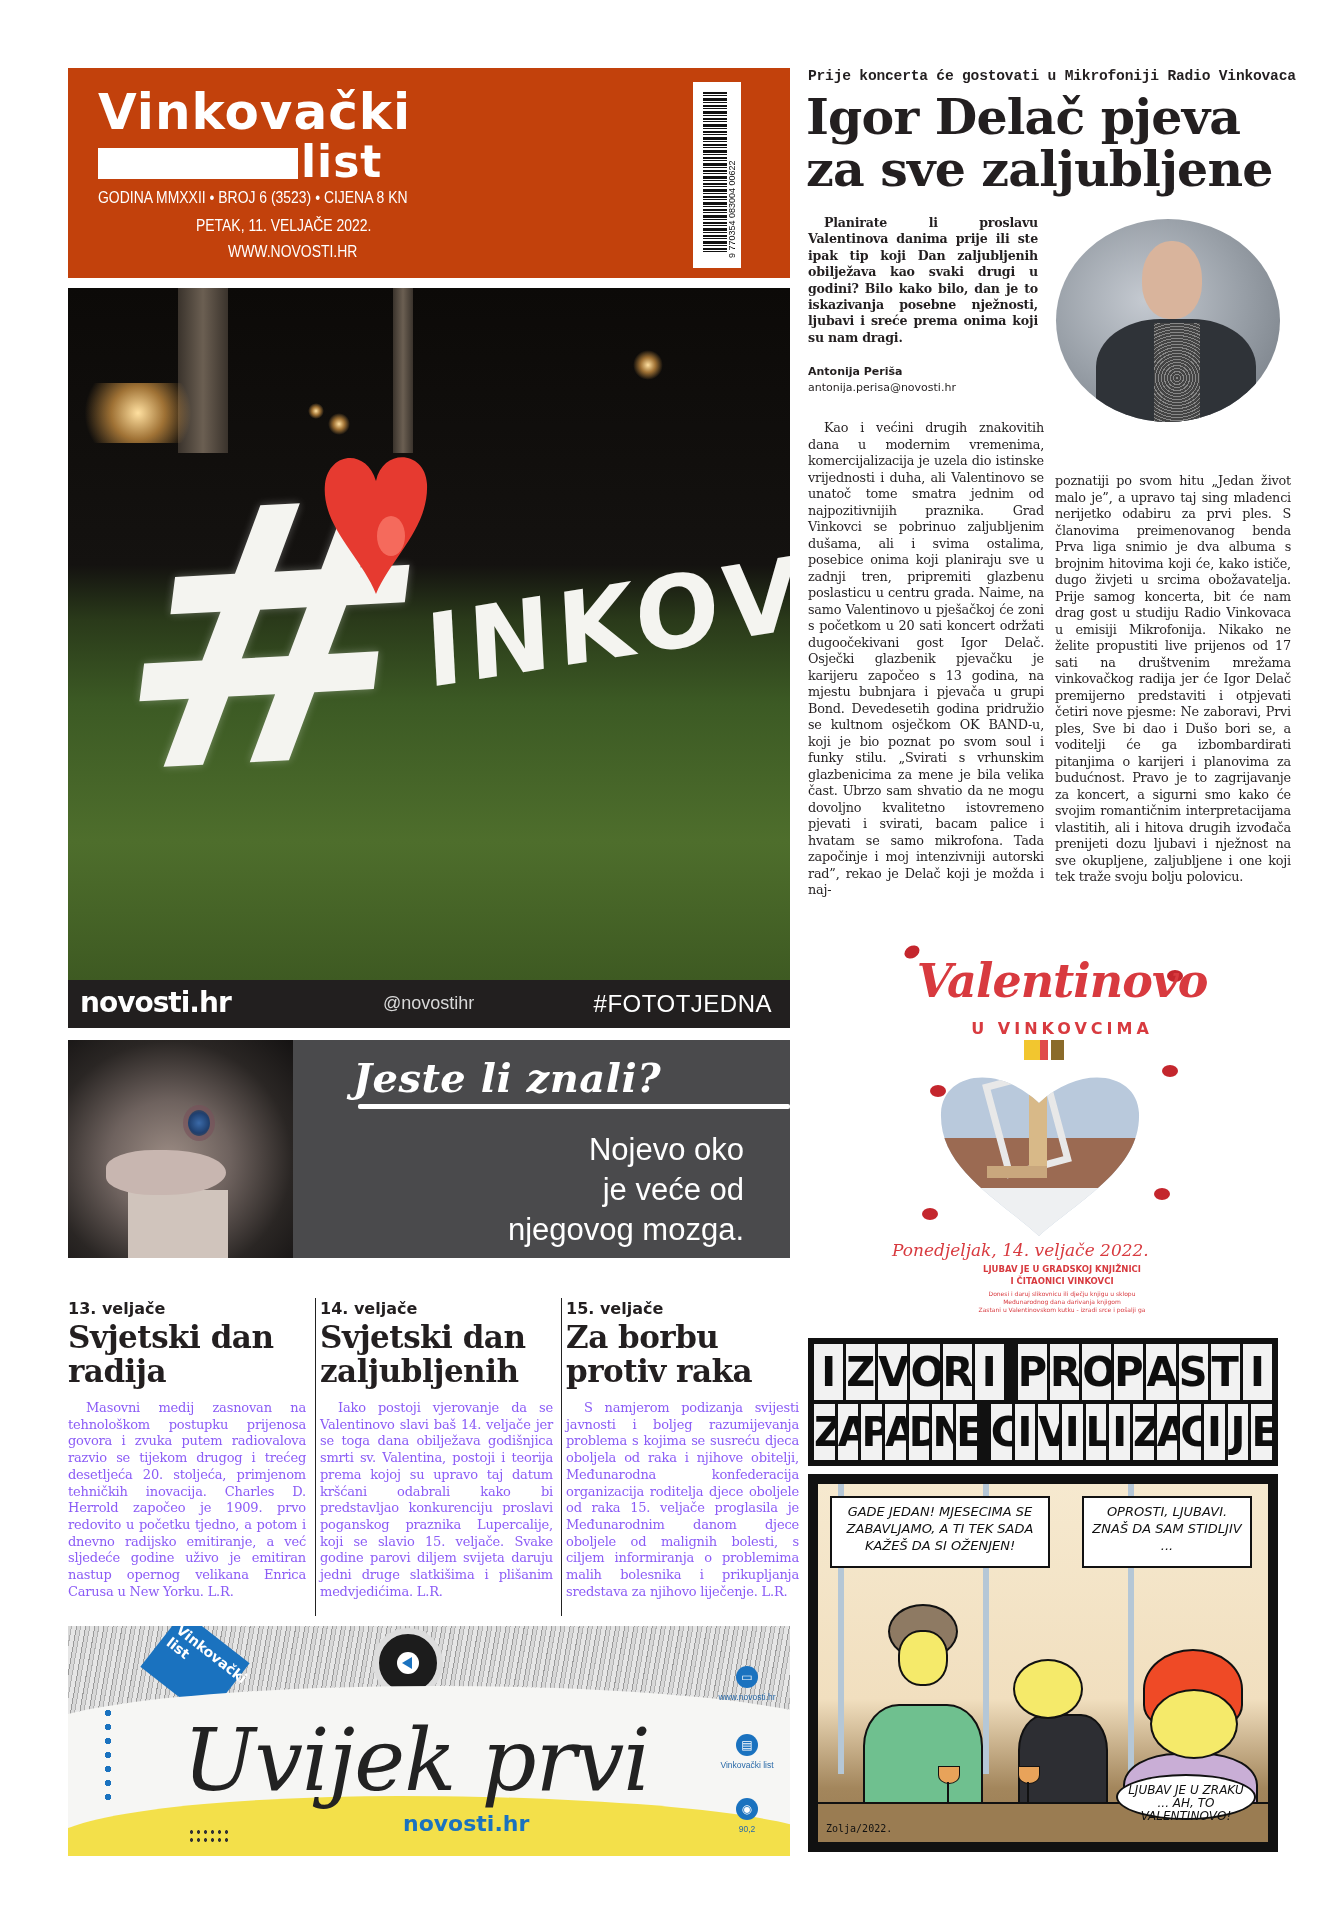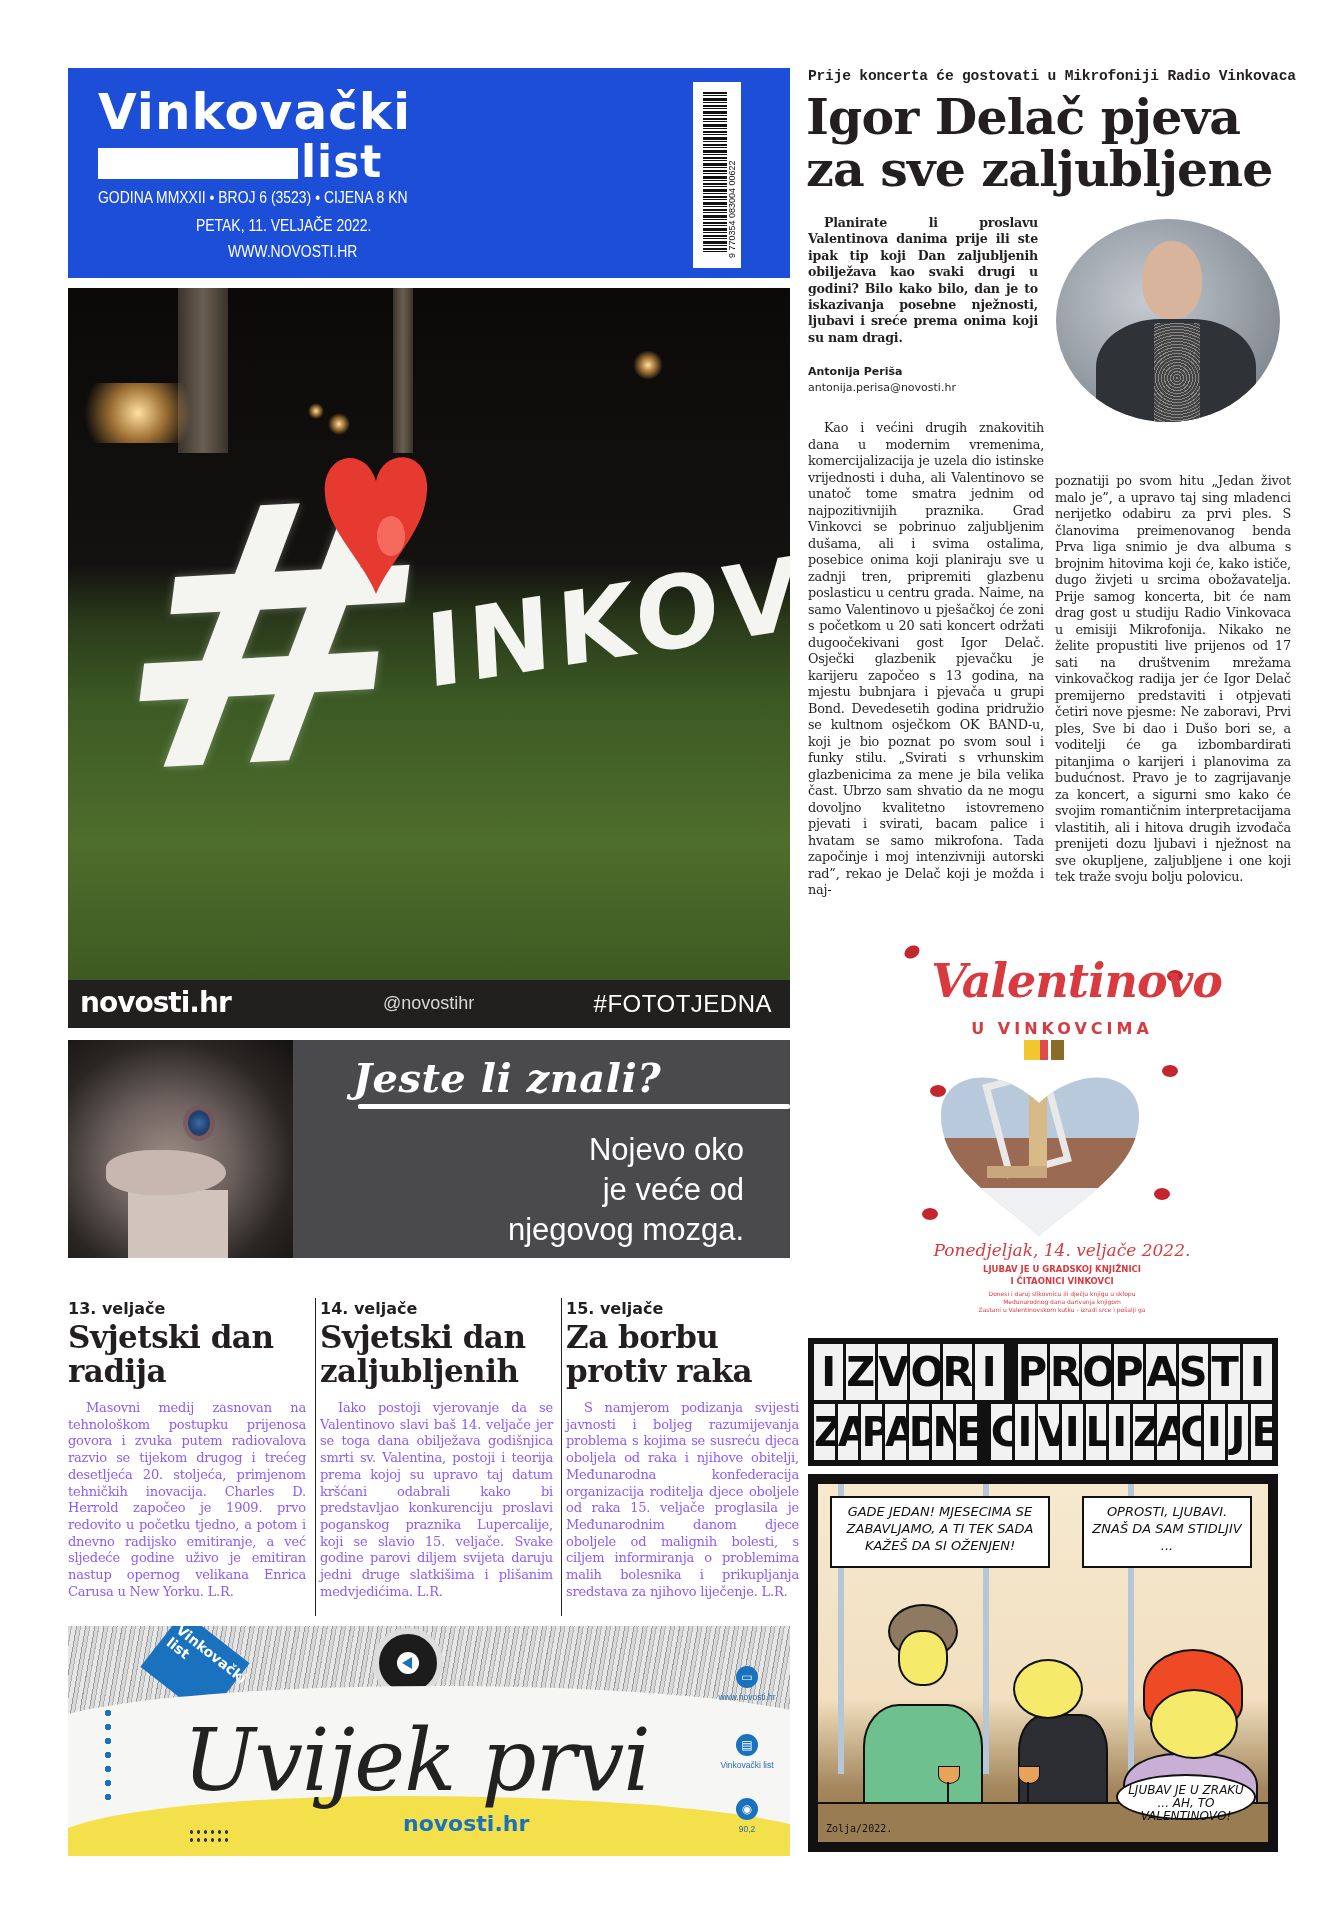--- a/index.html
+++ b/index.html
@@ -1,20 +1,20 @@
 <!DOCTYPE html>
 <html><head>
 <meta charset="utf-8">
 <style>
   * { box-sizing: border-box; margin: 0; padding: 0; }
   html, body { width: 1326px; height: 1920px; background: #ffffff; overflow: hidden; }
   body { position: relative; font-family: "DejaVu Serif", serif; color: #231f20; }
 
   
-  .masthead { position: absolute; left: 68px; top: 68px; width: 722px; height: 210px; background: #1d4ed8; }
+  .masthead { position: absolute; left: 68px; top: 68px; width: 722px; height: 210px; background: #c2410c; }
   .mast-title { position: absolute; left: 30px; top: 18px; color: #fff; font-family: "DejaVu Sans", sans-serif; font-weight: bold; font-size: 50px; letter-spacing: 1px; line-height: 52px; }
   .mast-bar { position: absolute; left: 30px; top: 80px; width: 200px; height: 31px; background: #fff; }
   .mast-list { position: absolute; left: 233px; top: 70px; color: #fff; font-family: "DejaVu Sans", sans-serif; font-weight: bold; font-size: 44px; line-height: 48px; letter-spacing: 1px; }
   .mast-meta { position: absolute; left: 30px; width: 275px; color: #fff; font-family: "Liberation Sans", sans-serif; font-size: 17px; text-align: center; transform: scaleX(0.82); transform-origin: left center; white-space: nowrap; }
   .mast-meta.l1 { top: 120px; width: 335px; text-align: left; }
   .mast-meta.l2 { top: 148px; left: 128px; text-align:left; }
   .mast-meta.l3 { top: 174px; left: 160px; text-align:left; }
   .barcode { position: absolute; left: 625px; top: 14px; width: 48px; height: 186px; background: #fff; padding: 8px 6px; }
   .barcode .bars { position: absolute; left: 10px; top: 10px; width: 24px; height: 160px;
      background: repeating-linear-gradient(180deg,#111 0 2px,#fff 2px 3px,#111 3px 4px,#fff 4px 6px,#111 6px 9px,#fff 9px 10px,#111 10px 11px,#fff 11px 13px); }
@@ -81,26 +81,26 @@
   .portrait { position: absolute; left: 1056px; top: 219px; width: 224px; height: 203px; border-radius: 50%; overflow: hidden; background: radial-gradient(ellipse at 40% 40%, #c5cad1 0%, #99a0a8 50%, #6e757d 100%); }
   .portrait .head { position: absolute; left: 86px; top: 22px; width: 60px; height: 78px; border-radius: 48% 48% 45% 45%; background: #d9b49c; }
   .portrait .body { position: absolute; left: 40px; top: 100px; width: 160px; height: 120px; border-radius: 40% 40% 0 0; background: #2f3338; }
   .portrait .shirt { position: absolute; left: 98px; top: 104px; width: 46px; height: 110px; background: repeating-radial-gradient(circle,#888 0 1px,#444 1px 3px); }
   .col { position: absolute; width: 236px; font-family: "DejaVu Serif", serif; font-size: 12.8px; line-height: 16.5px; text-align: justify; color: #231f20; letter-spacing: -0.2px; }
   .col.a { left: 808px; top: 420px; text-indent: 16px; }
   .col.b { left: 1055px; top: 473px; }
 
   
   .poster { position: absolute; left: 852px; top: 940px; width: 420px; height: 390px; background: #fff; }
-  .poster .script { position: absolute; left: 50px; top: 14px; width: 320px; text-align: right; font-family: "DejaVu Serif", serif; font-style: italic; font-weight: bold; font-size: 46px; color: #d83a3f; letter-spacing: -1px; }
+  .poster .script { position: absolute; left: 50px; top: 14px; width: 320px; text-align: center; font-family: "DejaVu Serif", serif; font-style: italic; font-weight: bold; font-size: 46px; color: #d83a3f; letter-spacing: -1px; }
   .poster .sub { position: absolute; left: 50px; top: 79px; width: 320px; text-align: center; font-family: "DejaVu Sans", sans-serif; font-weight: bold; font-size: 16px; letter-spacing: 4px; color: #d83a3f; }
   .poster .logos { position: absolute; left: 172px; top: 100px; width: 40px; height: 20px; background: linear-gradient(90deg,#f2c62f 0 40%,#e04b4b 40% 60%,#fff 60% 68%,#8a6b2a 68% 100%); }
   .poster .heartpic { position: absolute; left: 85px; top: 118px; width: 205px; height: 180px; }
   .poster .petal { position: absolute; width: 16px; height: 12px; border-radius: 50%; background: #c4262d; }
-  .poster .date { position: absolute; left: 40px; top: 300px; width: 340px; text-align: center; font-family: "DejaVu Serif", serif; font-style: italic; font-size: 17px; color: #d83a3f; }
+  .poster .date { position: absolute; left: 40px; top: 300px; width: 340px; text-align: left; font-family: "DejaVu Serif", serif; font-style: italic; font-size: 17px; color: #d83a3f; }
   .poster .l1 { position: absolute; left: 40px; top: 323px; width: 340px; text-align: center; font-family: "DejaVu Sans", sans-serif; font-weight: bold; font-size: 8.5px; color: #d83a3f; line-height: 12px; }
   .poster .small { position: absolute; left: 40px; top: 350px; width: 340px; text-align: center; font-family: "DejaVu Sans", sans-serif; font-size: 6px; color: #d83a3f; line-height: 8px; }
 
   
   .comic-title { position: absolute; left: 808px; top: 1338px; width: 470px; height: 128px; background: #111; padding: 6px; }
   .comic-title .row { display: flex; gap: 3px; height: 56px; margin-bottom: 4px; }
   .comic-title .cell { flex: 1; background: #f2f2f2; color: #0e0e0e; font-family: "DejaVu Sans", sans-serif; font-weight: bold; font-size: 40px; line-height: 56px; text-align: center; overflow: hidden; }
   .comic-title .gap { flex: 0 0 8px; background: #111; }
   .comic { position: absolute; left: 808px; top: 1474px; width: 470px; height: 378px; background: #111; padding: 10px; }
   .comic .scene { position: relative; width: 100%; height: 100%; background: linear-gradient(180deg,#f6e9cf 0%, #f1dfbf 60%, #a3865c 85%, #987b52 100%); overflow: hidden; }

